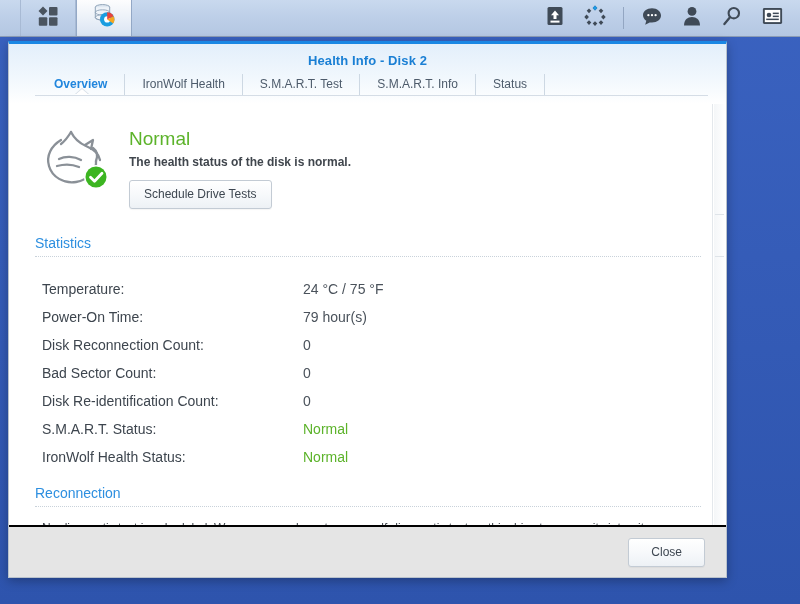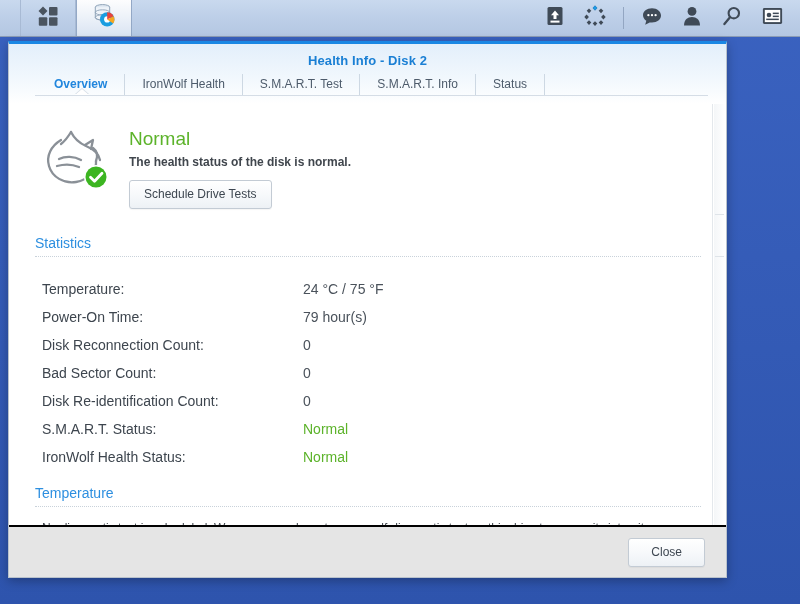--- a/index.html
+++ b/index.html
@@ -480,21 +480,21 @@
 
           <div class="stat-row">
             <div class="stat-label">IronWolf Health Status:</div>
             <div class="stat-value ok">Normal</div>
           </div>
 
         </div>
       </div>
 
       <div id="description-section">
-        <div class="section-head">Temperature</div>
+        <div class="section-head">Reconnection</div>
         <div id="description-text">No diagnostic test is scheduled. We recommend you to run a self-diagnostic test on this drive to ensure its integrity.</div>
       </div>
 
     </div>
 
     <div id="scroll-rail">
       <div id="scroll-thumb"></div>
       <div class="sr-line" style="top:110px;"></div>
       <div class="sr-line" style="top:152px;"></div>
     </div>

